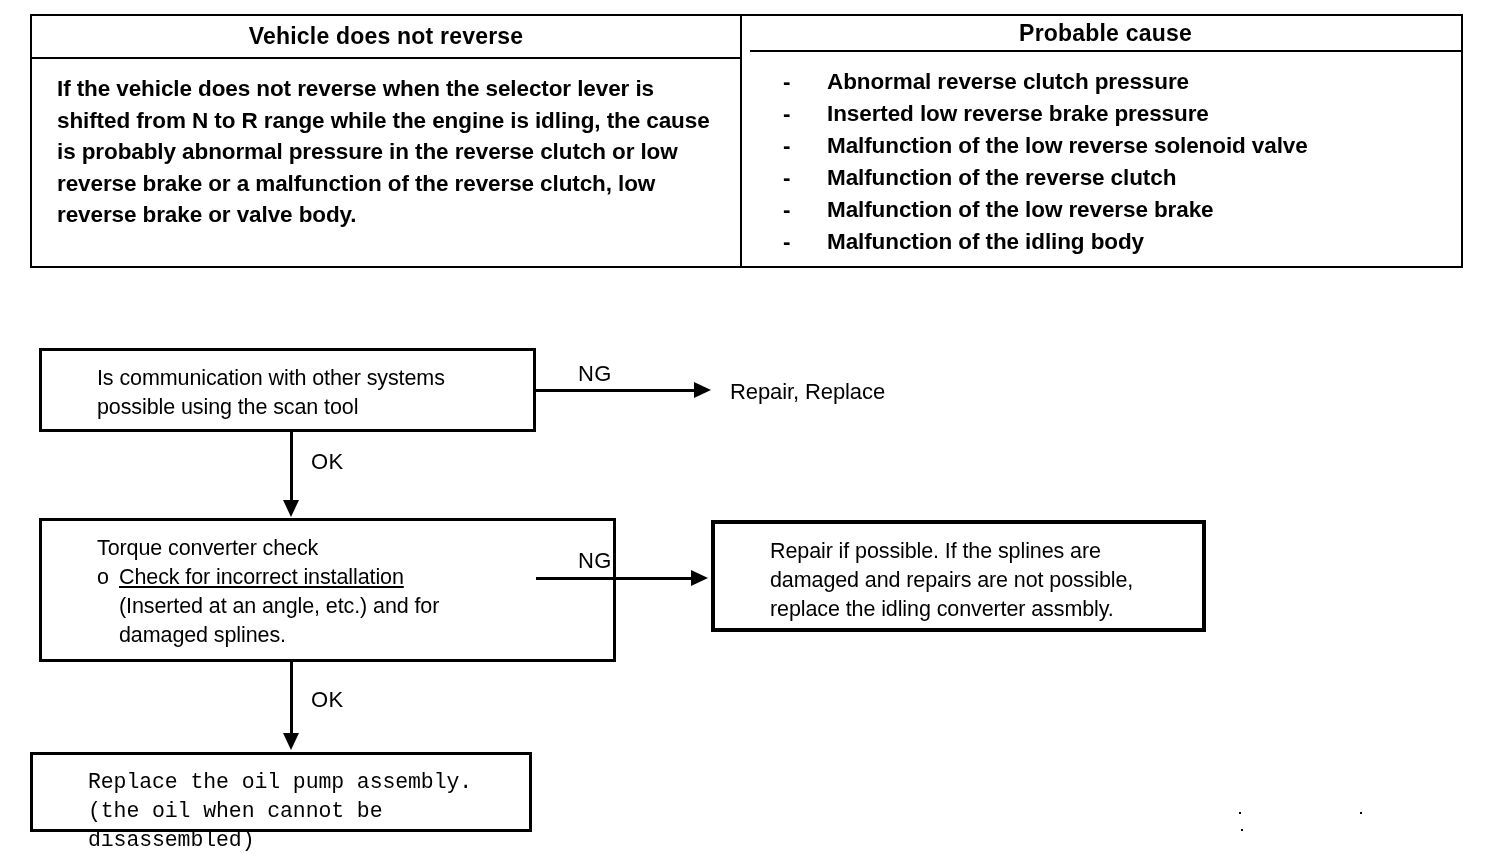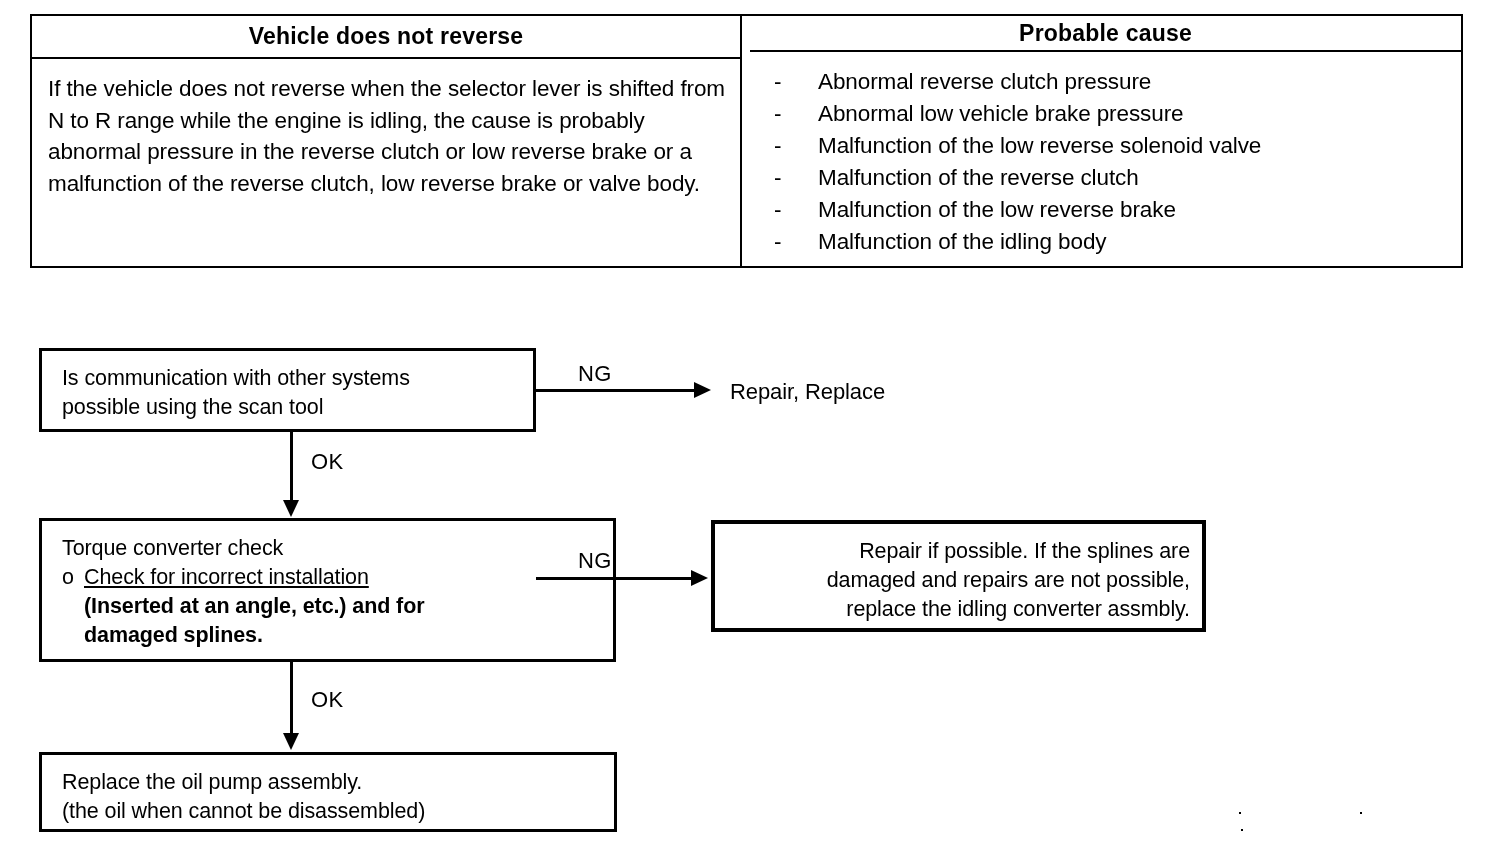--- a/index.html
+++ b/index.html
@@ -44,21 +44,22 @@
     display: flex;
     align-items: center;
     justify-content: center;
     font-weight: bold;
     font-size: 23px;
     letter-spacing: 0.2px;
   }
   .sym-body {
     box-sizing: border-box;
     flex: 1;
-    padding: 14px 10px 8px 16px;
+    padding: 14px 10px 8px 25px;
+    font-weight: bold;
   }
   .sym-para {
     font-size: 22.5px;
     line-height: 31.5px;
     letter-spacing: -0.1px;
   }
 
   .cause-list {
     list-style: none;
     margin: 0;
@@ -85,31 +86,31 @@
 
   .fbox {
     position: absolute;
     box-sizing: border-box;
     background: #fff;
     border: 3px solid #000;
     font-size: 21.5px;
     line-height: 29px;
     letter-spacing: -0.1px;
   }
-  .fbox .ftext { padding: 13px 12px 0 20px; }
+  .fbox .ftext { padding: 13px 0 0 20px; margin-left: 35px; }
 
   #box-scan-tool  { left: 39px;  top: 348px; width: 497px; height: 84px; }
   #box-torque     { left: 39px;  top: 518px; width: 577px; height: 144px; }
-  #box-oil-pump   { left: 39px;  top: 752px; width: 578px; height: 80px; }
-  #box-repair-tc  { left: 711px; top: 520px; width: 495px; height: 112px; border-width: 4px; text-align: right; }
+  #box-oil-pump   { left: 30px;  top: 752px; width: 502px; height: 80px; font-family: Liberation Mono, monospace; }
+  #box-repair-tc  { left: 711px; top: 520px; width: 495px; height: 112px; border-width: 4px; }
 
   .bullet-line { display: flex; }
   .bullet-mark { width: 22px; flex: 0 0 22px; }
   .bullet-body { flex: 1 1 auto; text-decoration: underline; }
-  .indent { padding-left: 22px; font-weight: bold; }
+  .indent { padding-left: 22px; }
 
   
   .hline {
     position: absolute;
     height: 3px;
     background: #000;
   }
   .vline {
     position: absolute;
     width: 3px;
@@ -160,21 +161,21 @@
   <div class="sym-col sym-col-right">
     <div class="sym-head">Probable cause</div>
     <div class="sym-body">
       <ul class="cause-list">
         <li class="cause-item">
           <span class="cause-dash">-</span>
           <span class="cause-text">Abnormal reverse clutch pressure</span>
         </li>
         <li class="cause-item">
           <span class="cause-dash">-</span>
-          <span class="cause-text">Abnormal low vehicle brake pressure</span>
+          <span class="cause-text">Inserted low reverse brake pressure</span>
         </li>
         <li class="cause-item">
           <span class="cause-dash">-</span>
           <span class="cause-text">Malfunction of the low reverse solenoid valve</span>
         </li>
         <li class="cause-item">
           <span class="cause-dash">-</span>
           <span class="cause-text">Malfunction of the reverse clutch</span>
         </li>
         <li class="cause-item">

